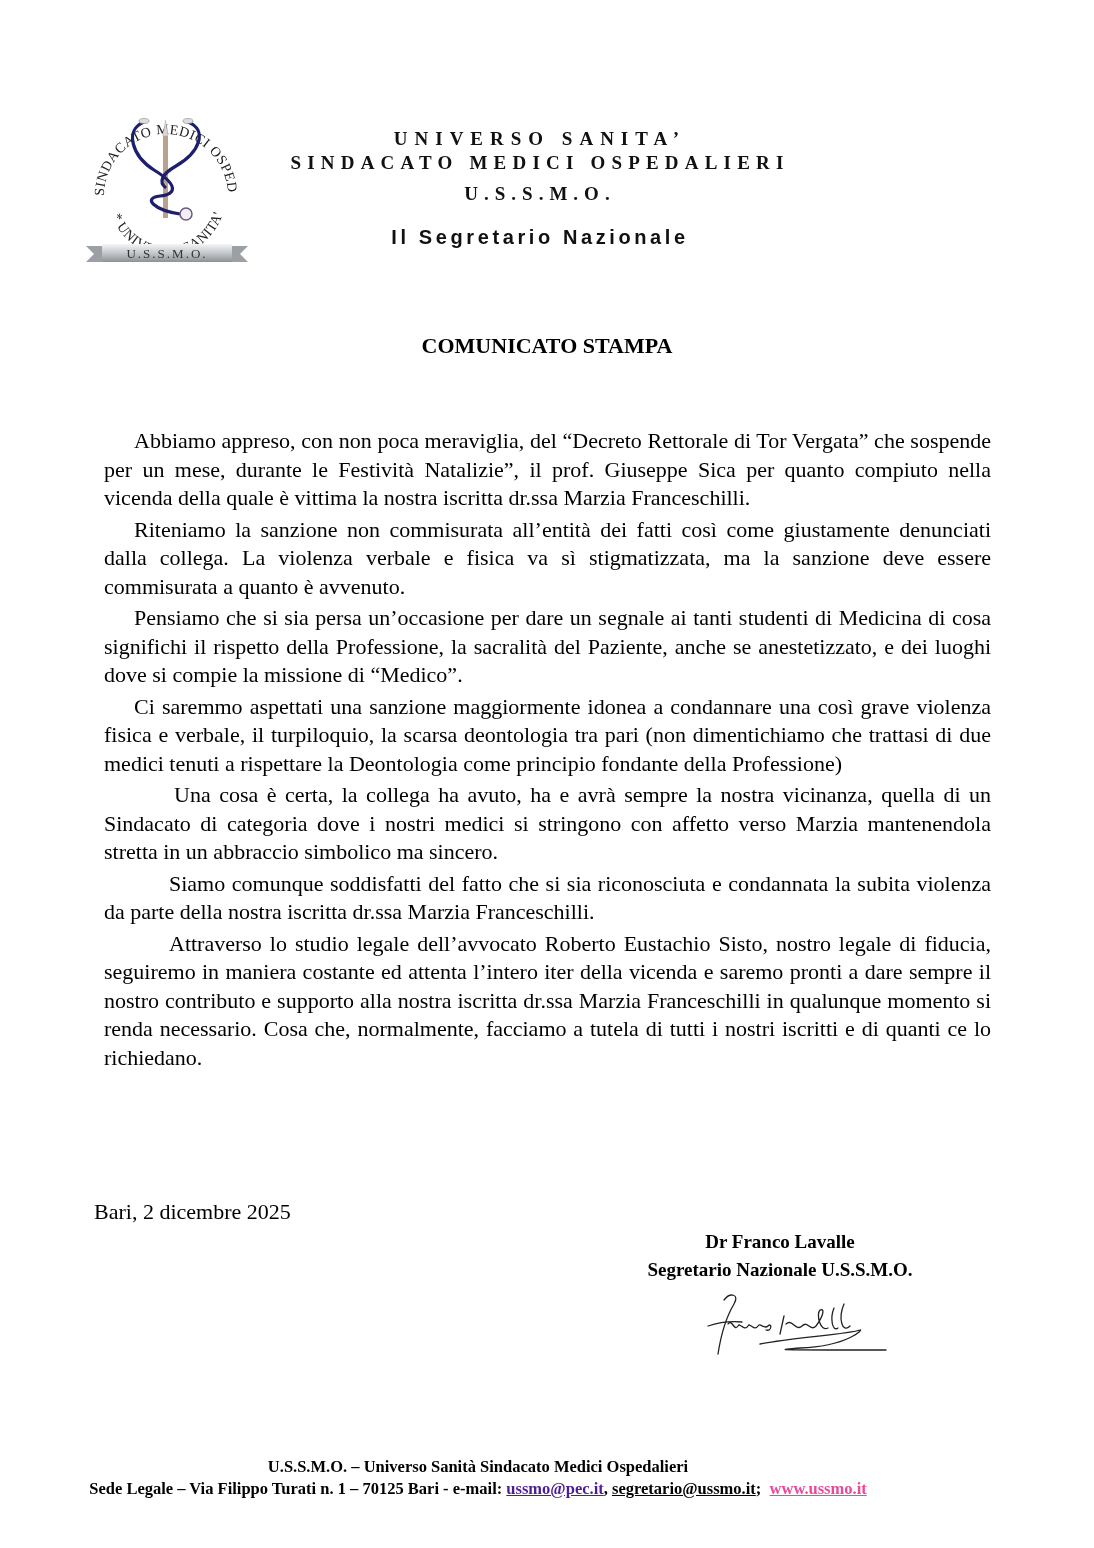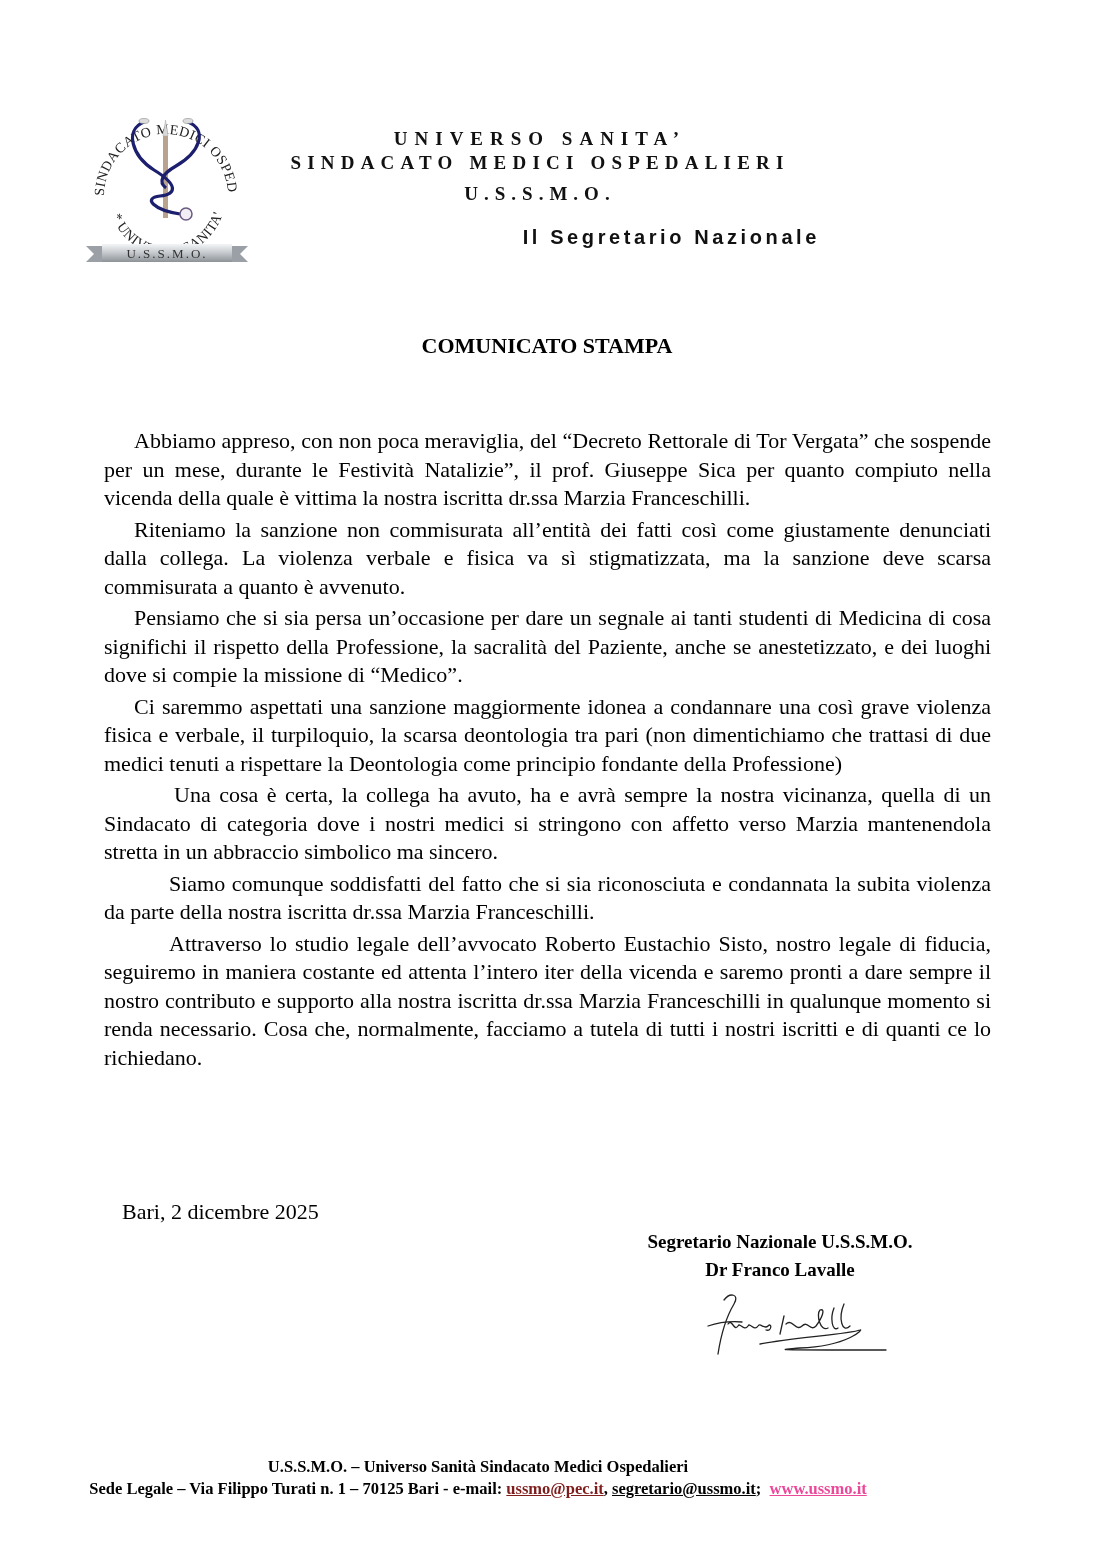--- a/index.html
+++ b/index.html
@@ -7,32 +7,32 @@
   .abs { position: absolute; }
 
   
   #logo { left: 82px; top: 96px; width: 170px; height: 170px; }
 
   
   .hdr { position: absolute; left: 260px; width: 560px; text-align: center; font-family: "Liberation Serif", serif; font-weight: bold; color: #111; }
   #hdr1 { top: 128px; font-size: 19px; letter-spacing: 7px; }
   #hdr2 { top: 152px; font-size: 19px; letter-spacing: 6.2px; }
   #hdr3 { top: 183px; font-size: 19px; letter-spacing: 6px; }
-  #hdr4 { top: 226px; font-size: 20px; letter-spacing: 3.6px; font-family: "Liberation Sans", sans-serif; text-align: right; }
+  #hdr4 { top: 226px; font-size: 20px; letter-spacing: 3.6px; font-family: "Liberation Sans", sans-serif; }
 
   #title { left: 0; width: 1094px; top: 333px; text-align: center; font-size: 22px; font-weight: bold; }
 
   
   #body { left: 101px; top: 424px; width: 893px; font-size: 22px; line-height: 28.5px; }
   .par { margin: 3px; text-align: justify; text-align-last: left; }
   .ind1 { text-indent: 30px; }
   .ind2 { text-indent: 65px; }
   .ind3 { text-indent: 70px; }
 
-  #date { left: 122px; top: 1199px; font-size: 22px; }
+  #date { left: 94px; top: 1199px; font-size: 22px; }
   #signer { left: 610px; top: 1228px; width: 340px; text-align: center; font-size: 19px; font-weight: bold; line-height: 28px; }
   #signature { left: 700px; top: 1288px; width: 190px; height: 72px; }
 
   #footer { left: 0; width: 956px; top: 1456px; text-align: center; font-size: 16.5px; font-weight: bold; line-height: 22px; }
   .lnk { color: #0b1a8c; text-decoration: underline; }
 </style>
 </head>
 <body>
 
 <div id="logo" class="abs">
@@ -71,48 +71,48 @@
 
 <div id="hdr1" class="hdr">UNIVERSO SANITA’</div>
 <div id="hdr2" class="hdr">SINDACATO MEDICI OSPEDALIERI</div>
 <div id="hdr3" class="hdr">U.S.S.M.O.</div>
 <div id="hdr4" class="hdr">Il Segretario Nazionale</div>
 
 <div id="title" class="abs">COMUNICATO STAMPA</div>
 
 <div id="body" class="abs">
   <p class="par ind1">Abbiamo appreso, con non poca meraviglia, del “Decreto Rettorale di Tor Vergata” che sospende per un mese, durante le Festività Natalizie”, il prof. Giuseppe Sica per quanto compiuto nella vicenda della quale è vittima la nostra iscritta dr.ssa Marzia Franceschilli.</p>
-  <p class="par ind1">Riteniamo la sanzione non commisurata all’entità dei fatti così come giustamente denunciati dalla collega. La violenza verbale e fisica va sì stigmatizzata, ma la sanzione deve scarsa commisurata a quanto è avvenuto.</p>
+  <p class="par ind1">Riteniamo la sanzione non commisurata all’entità dei fatti così come giustamente denunciati dalla collega. La violenza verbale e fisica va sì stigmatizzata, ma la sanzione deve essere commisurata a quanto è avvenuto.</p>
   <p class="par ind1">Pensiamo che si sia persa un’occasione per dare un segnale ai tanti studenti di Medicina di cosa significhi il rispetto della Professione, la sacralità del Paziente, anche se anestetizzato, e dei luoghi dove si compie la missione di “Medico”.</p>
   <p class="par ind1">Ci saremmo aspettati una sanzione maggiormente idonea a condannare una così grave violenza fisica e verbale, il turpiloquio, la scarsa deontologia tra pari (non dimentichiamo che trattasi di due medici tenuti a rispettare la Deontologia come principio fondante della Professione)</p>
   <p class="par ind3">Una cosa è certa, la collega ha avuto, ha e avrà sempre la nostra vicinanza, quella di un Sindacato di categoria dove i nostri medici si stringono con affetto verso Marzia mantenendola stretta in un abbraccio simbolico ma sincero.</p>
   <p class="par ind2">Siamo comunque soddisfatti del fatto che  si sia riconosciuta e condannata la subita violenza da parte della nostra iscritta dr.ssa Marzia Franceschilli.</p>
   <p class="par ind2">Attraverso lo studio legale dell’avvocato Roberto Eustachio Sisto, nostro legale di fiducia, seguiremo in maniera costante ed attenta l’intero iter della vicenda e saremo pronti a dare sempre il nostro contributo e supporto alla nostra iscritta dr.ssa Marzia Franceschilli in qualunque momento si renda necessario. Cosa che, normalmente, facciamo a tutela di tutti i nostri iscritti e di quanti ce lo richiedano.</p>
 </div>
 
 <div id="date" class="abs">Bari, 2 dicembre 2025</div>
 
 <div id="signer" class="abs">
+  <div>Dr Franco Lavalle</div>
   <div>Segretario Nazionale U.S.S.M.O.</div>
-  <div>Dr Franco Lavalle</div>
 </div>
 
 <div id="signature" class="abs">
   <svg width="190" height="72" viewBox="0 0 190 72">
     <g fill="none" stroke="#222" stroke-width="1.3" stroke-linecap="round">
       <path d="M8 38 C 20 34, 30 33, 42 34"></path>
       <path d="M24 12 C 30 4, 40 6, 34 16 C 28 26, 22 40, 18 66"></path>
       <path d="M28 36 C 32 30, 34 44, 38 38 C 40 34, 44 44, 48 38 C 50 34, 54 44, 58 38 C 60 34, 64 42, 68 38 C 72 34, 72 44, 66 42"></path>
       <path d="M84 28 L 80 46"></path>
       <path d="M86 36 C 92 30, 96 44, 102 38 C 108 32, 110 44, 116 38 C 122 30, 126 20, 120 22 C 116 26, 120 44, 128 40"></path>
       <path d="M134 20 C 130 30, 132 44, 138 40"></path>
       <path d="M144 16 C 138 30, 142 46, 150 38"></path>
       <path d="M60 56 C 90 50, 150 46, 160 42 C 164 40, 150 58, 100 60 C 80 62, 60 62, 186 62"></path>
     </g>
   </svg>
 </div>
 
 <div id="footer" class="abs">
   <div>U.S.S.M.O. – Universo Sanità Sindacato Medici Ospedalieri</div>
   <div>
-    <span>Sede Legale – Via Filippo Turati n. 1 – 70125 Bari -  e-mail: </span><a class="lnk" style="color: #7f1d1d;">ussmo@pec.it</a><span>, </span><a class="lnk" style="color: #000000;">segretario@ussmo.it</a><span style="white-space:pre">;  </span><a class="lnk" style="color: #ec4899;">www.ussmo.it</a>
+    <span>Sede Legale – Via Filippo Turati n. 1 – 70125 Bari -  e-mail: </span><a class="lnk" style="color: #4c1d95;">ussmo@pec.it</a><span>, </span><a class="lnk" style="color: #000000;">segretario@ussmo.it</a><span style="white-space:pre">;  </span><a class="lnk" style="color: #ec4899;">www.ussmo.it</a>
   </div>
 </div>
 
 </body></html>

